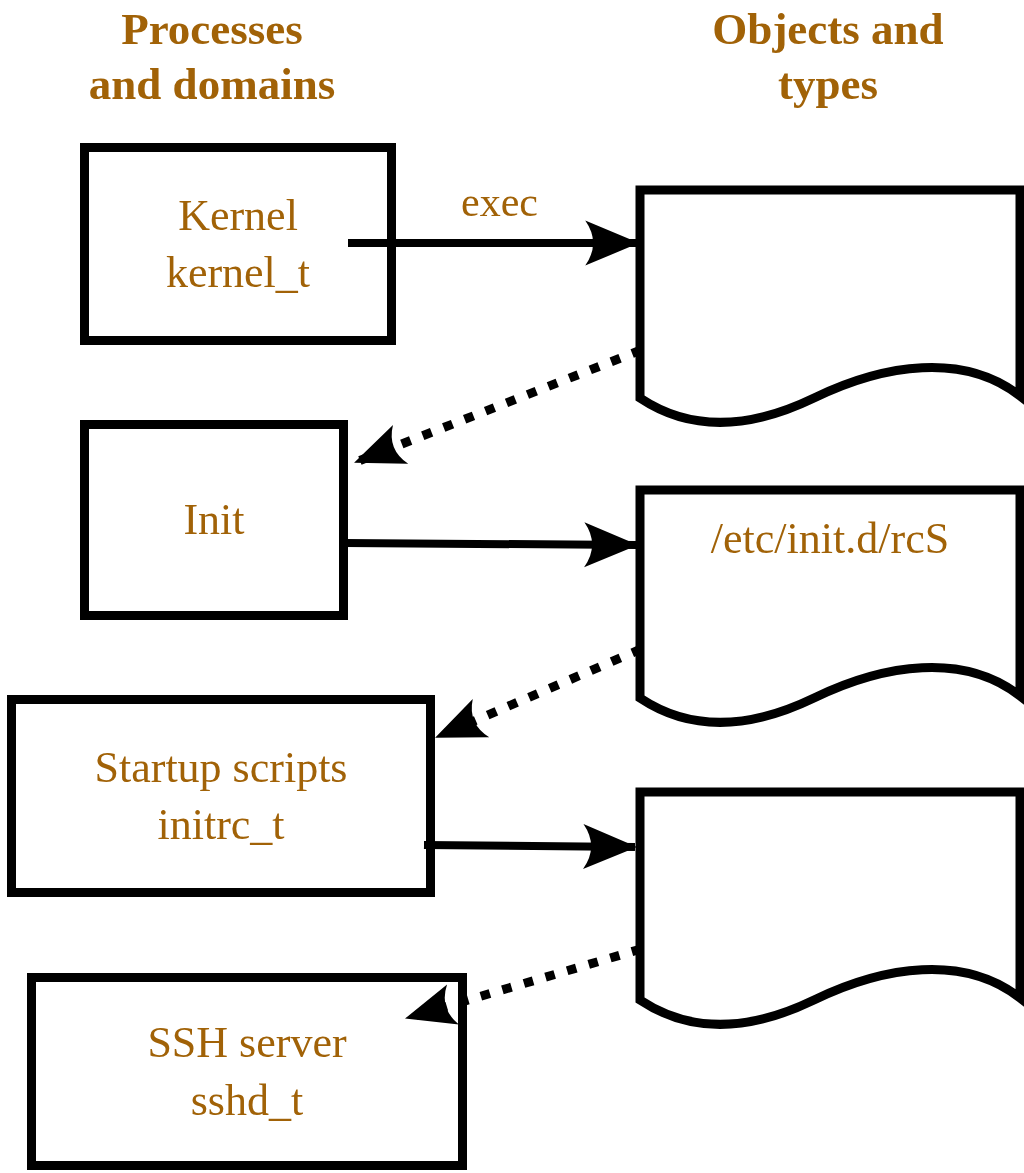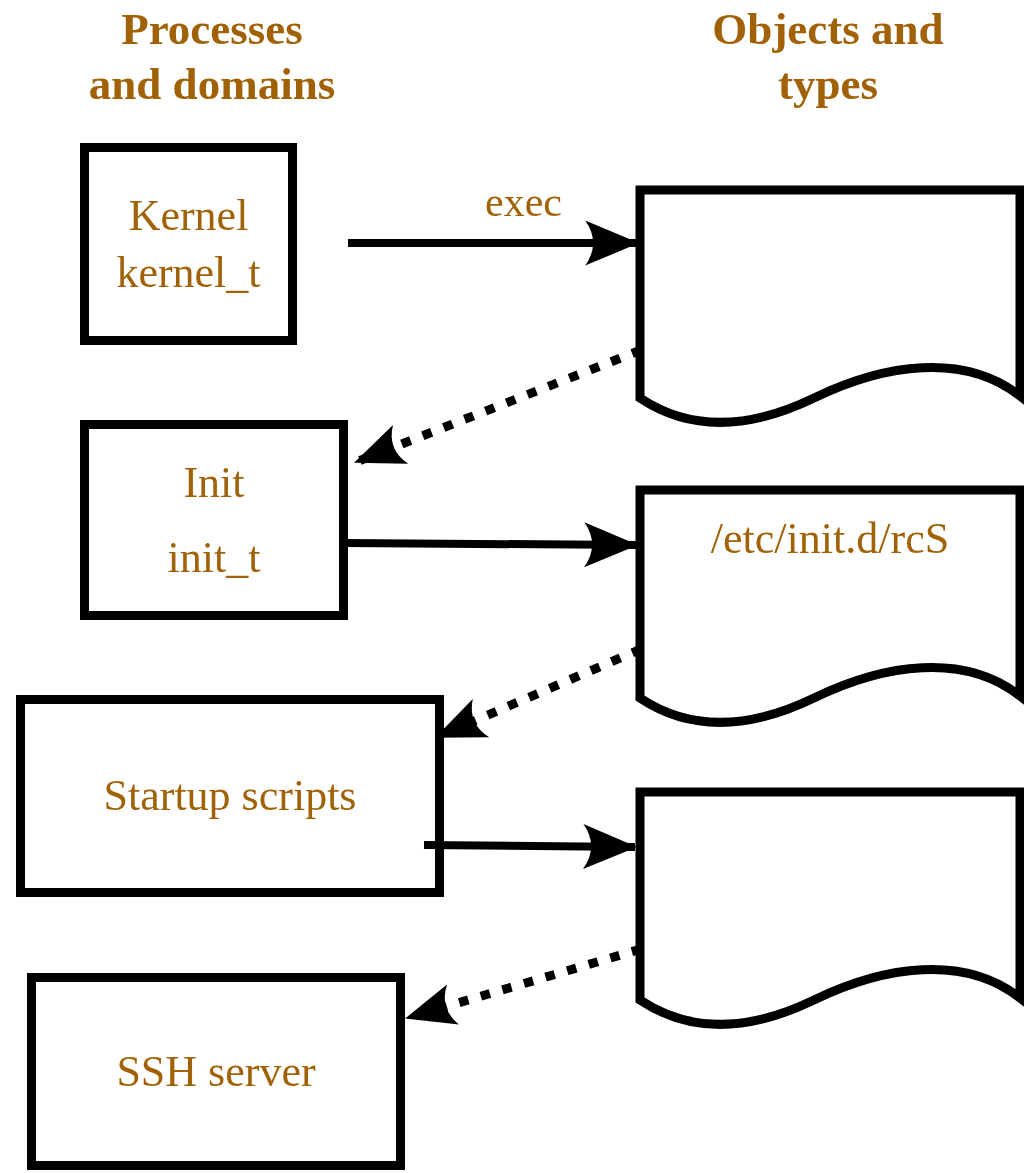--- a/index.html
+++ b/index.html
@@ -61,36 +61,37 @@
 </head>
 <body>
 
 <div class="canvas">
 
   <div class="col-header" style="left:12px; top:2px; width:400px;">Processes
 and domains</div>
   <div class="col-header" style="left:628px; top:2px; width:400px;">Objects and
 types</div>
 
-  <div class="process-box" style="left:80px; top:143px; width:217px; height:202px;">
+  <div class="process-box" style="left:80px; top:143px; width:316px; height:202px;">
     <div>Kernel</div>
     <div>kernel_t</div>
   </div>
 
   <div class="process-box" style="left:80px; top:420px; width:268px; height:200px;gap:18px;">
     <div>Init</div>
-    <div>init_t</div>
   </div>
 
-  <div class="process-box" style="left:16px; top:695px; width:428px; height:202px;">
+  <div class="process-box" style="left:7px; top:695px; width:428px; height:202px;">
     <div>Startup scripts</div>
+    <div>initrc_t</div>
   </div>
 
-  <div class="process-box" style="left:27px; top:973px; width:378px; height:197px;">
+  <div class="process-box" style="left:27px; top:973px; width:440px; height:197px;">
     <div>SSH server</div>
+    <div>sshd_t</div>
   </div>
 
   <svg class="doc-svg" style="left:634px; top:184px;" width="392" height="256" viewBox="0 0 392 256">
     <path d="M 6,6 H 386 V 212 C 330,168 250,180 180,214 C 120,243 60,250 6,214 Z" fill="#ffffff" stroke="#000000" stroke-width="9" stroke-linejoin="miter"></path>
   </svg>
   <div class="doc-label" style="left:650px; top:210px; width:360px;">
   </div>
 
   <svg class="doc-svg" style="left:634px; top:484px;" width="392" height="256" viewBox="0 0 392 256">
     <path d="M 6,6 H 386 V 212 C 330,168 250,180 180,214 C 120,243 60,250 6,214 Z" fill="#ffffff" stroke="#000000" stroke-width="9" stroke-linejoin="miter"></path>
@@ -117,15 +118,15 @@
 
     <line x1="348" y1="243" x2="637" y2="243" stroke="#000000" stroke-width="8" marker-end="url(#head-solid)"></line>
     <line x1="345" y1="543" x2="636" y2="545" stroke="#000000" stroke-width="8" marker-end="url(#head-solid)"></line>
     <line x1="424" y1="845" x2="635" y2="847" stroke="#000000" stroke-width="8" marker-end="url(#head-solid)"></line>
 
     <line x1="641" y1="350" x2="356" y2="462" stroke="#000000" stroke-width="9" stroke-dasharray="9.5 13" marker-end="url(#head-dotted)"></line>
     <line x1="641" y1="649" x2="437" y2="737" stroke="#000000" stroke-width="9" stroke-dasharray="9.5 13" marker-end="url(#head-dotted)"></line>
     <line x1="641" y1="949" x2="407" y2="1018" stroke="#000000" stroke-width="9" stroke-dasharray="9.5 13" marker-end="url(#head-dotted)"></line>
   </svg>
 
-  <div class="edge-label" style="left:437px; top:178px; width:125px;text-align:right;">exec</div>
+  <div class="edge-label" style="left:437px; top:178px; width:125px;">exec</div>
 
 </div>
 
 </body></html>

